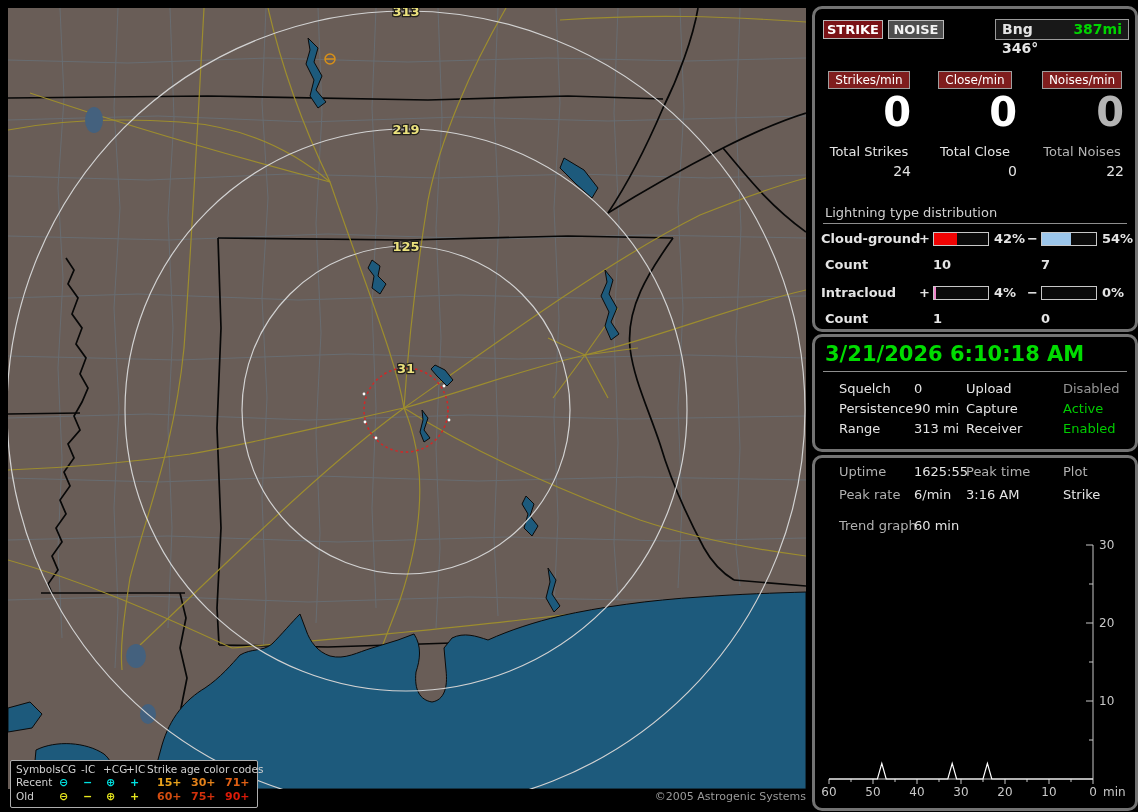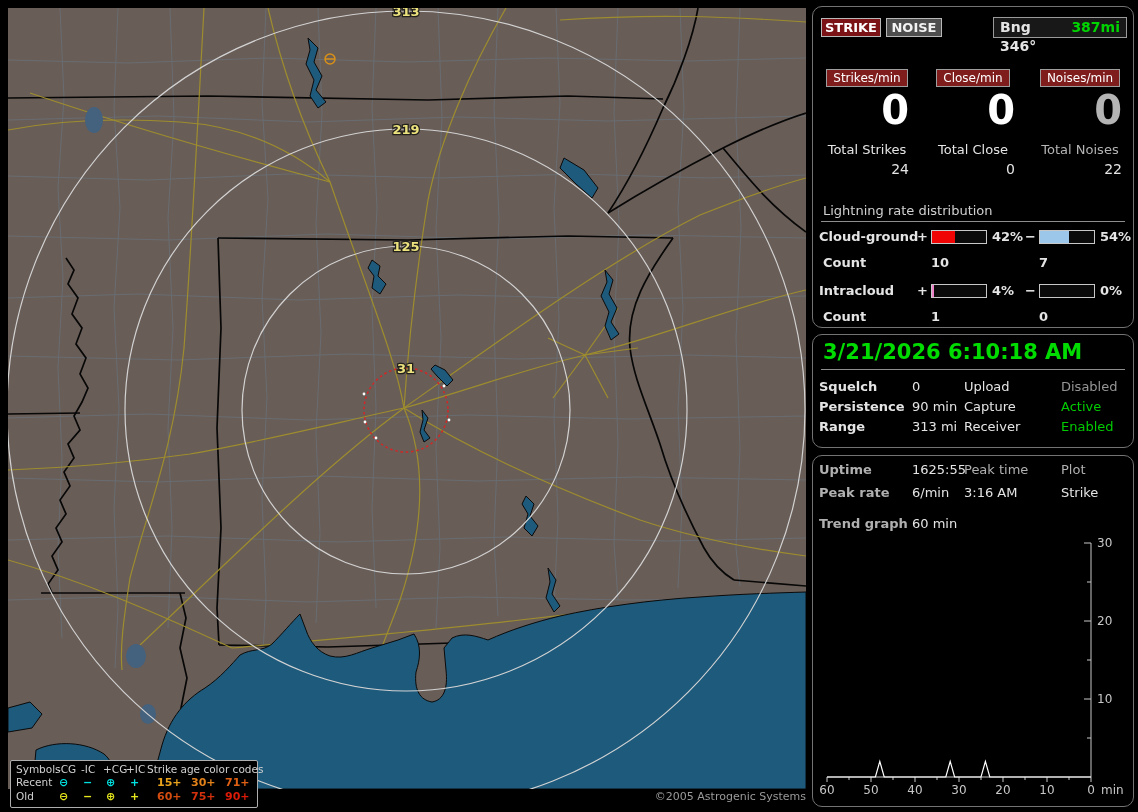--- a/index.html
+++ b/index.html
@@ -12,21 +12,21 @@
              font-size:11px;color:#9a9a9a;}
   
   #legend{position:absolute;left:10px;top:760px;width:246px;height:46px;background:#000;
           border:1px solid #aeaeae;border-radius:2px;font-size:10.5px;color:#d0d0d0;}
   .lg-row{position:absolute;left:0;width:100%;height:13px;}
   .lg-row span{position:absolute;white-space:nowrap;}
   .lg-sym{font-weight:bold;font-size:11px;}
   .lg-age{font-weight:bold;font-size:11px;}
   
   .panel{position:absolute;left:812px;width:320px;background:#000;
-         border:1px solid #737373;border-radius:10px;}
+         border:3px solid #737373;border-radius:10px;}
   #panel-top{top:6px;height:320px;}
   #panel-status{top:334px;height:112px;}
   #panel-stats{top:455px;height:350px;}
   .btn{position:absolute;top:11px;height:19px;line-height:17px;font-weight:bold;
        font-size:13px;text-align:center;border:1px solid #b8b8b8;box-sizing:border-box;cursor:pointer;}
   #strike-btn{left:8px;width:60px;background:#7a1216;color:#fff;}
   #noise-btn{left:73px;width:56px;background:#4e4e4e;color:#f2f2f2;}
   #bng-box{position:absolute;right:6px;top:10px;width:134px;height:21px;background:#181818;
            border:1px solid #9a9a9a;box-sizing:border-box;font-size:14px;font-weight:bold;
            line-height:19px;padding:0 6px;display:flex;justify-content:space-between;}
@@ -48,21 +48,21 @@
   .bar{position:absolute;top:1px;width:54px;height:12px;border:1px solid #c8c8c8;
        background:#0a0a0a;}
   .bar>div{height:100%;width:0;}
   .bar-pos{left:118px;} .bar-neg{left:226px;}
   .d-pct1{left:179px;} .d-pct2{left:287px;}
   .cnt-label{left:10px;} .cnt-v1{left:118px;} .cnt-v2{left:226px;}
   
   #datetime{position:absolute;left:10px;top:5px;font-size:21px;font-weight:bold;color:#00dc00;}
   .srow{position:absolute;left:0;width:100%;height:16px;font-size:13px;}
   .srow span{position:absolute;white-space:nowrap;}
-  .c1{left:6px;font-weight:bold;} .c2{left:99px;} .c3{left:151px;} .c4{left:248px;}
+  .c1{left:24px;} .c2{left:99px;} .c3{left:151px;} .c4{left:248px;}
   .sval[data-state="active"]{color:#00cc00;}
   .sval[data-state="disabled"]{color:#969696;}
   .lab{color:#b0b0b0;}
   
   #trend-svg{position:absolute;left:0;top:75px;}
   .axis{stroke:#c8c8c8;stroke-width:1;}
   .glabel{fill:#c8c8c8;font-size:12px;}
   .trend{stroke:#fff;fill:none;stroke-width:1.2;}
   
   .county{stroke:#68727a;stroke-width:1;fill:none;opacity:.75;}
@@ -236,21 +236,21 @@
     <div class="total-label">Total Close</div>
     <div class="total-val">0</div>
   </div>
   <div id="col-noises" class="col dimcol">
     <span class="chip">Noises/min</span>
     <div class="bigzero">0</div>
     <div class="total-label">Total Noises</div>
     <div class="total-val">22</div>
   </div>
 
-  <div class="dist-title">Lightning rate distribution</div>
+  <div class="dist-title">Lightning type distribution</div>
   <div class="sep" style="top:214px"></div>
 
   <div class="dist-row" style="top:222px">
     <span class="d-label">Cloud-ground</span>
     <span class="d-plus">+</span>
     <span class="bar bar-pos">
         <div style="width: 42%; background: rgb(240, 4, 4);"></div>
       </span>
     <span class="d-pct1">42%</span>
     <span class="d-minus">−</span>

